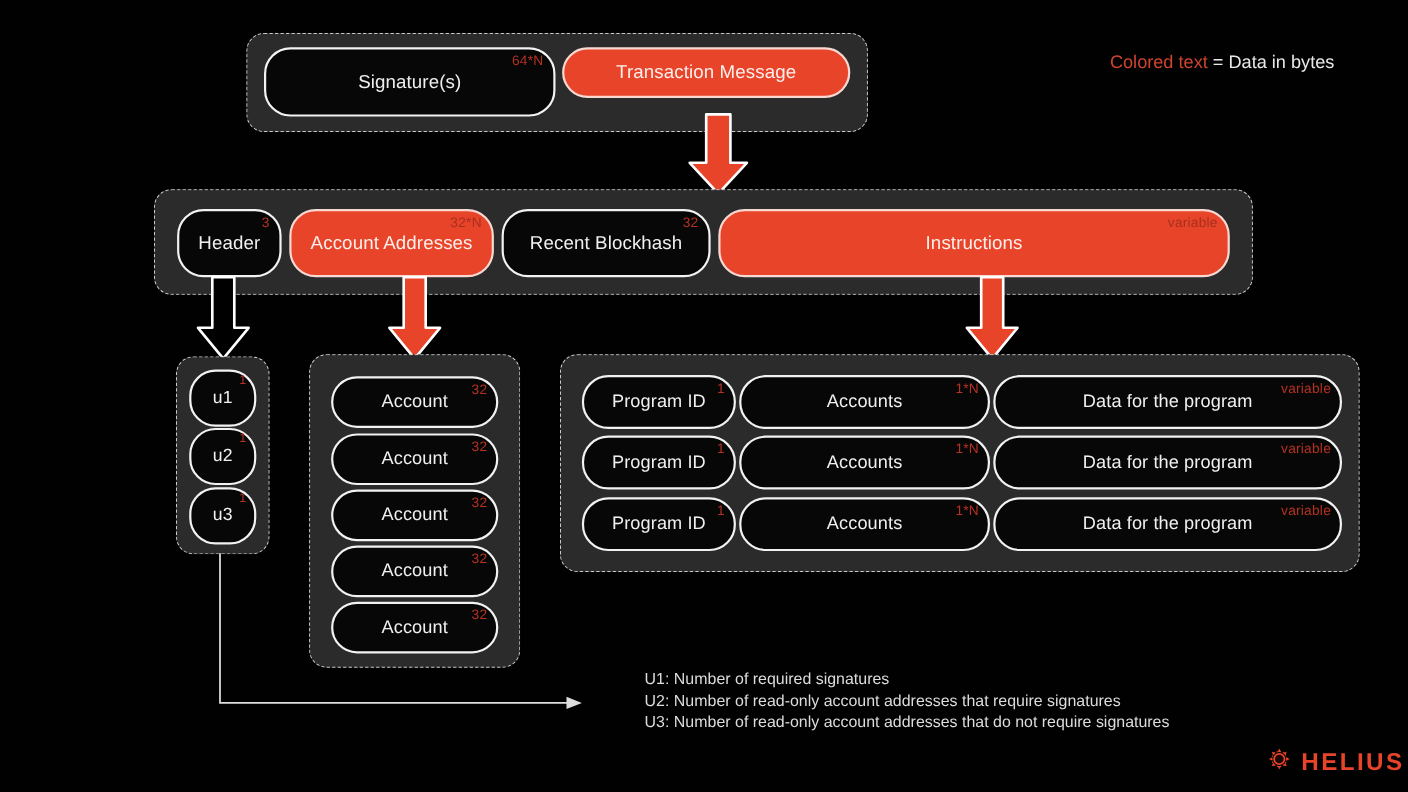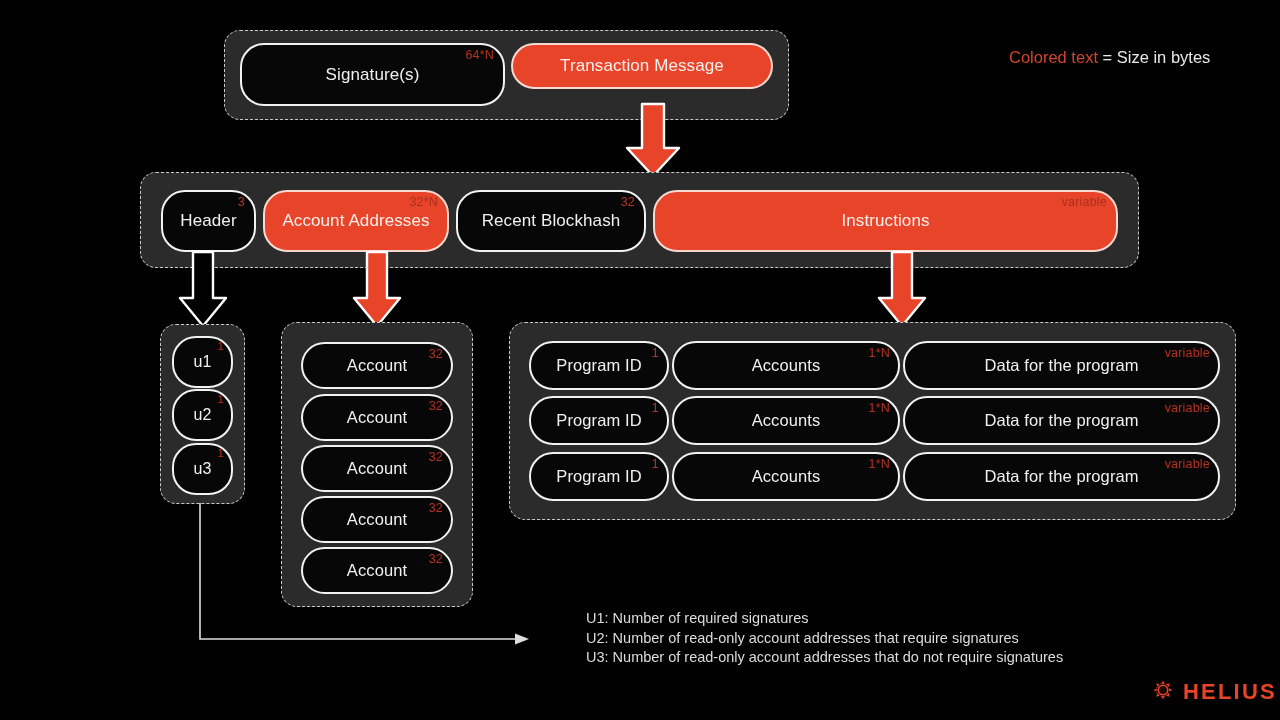--- a/index.html
+++ b/index.html
@@ -79,21 +79,21 @@
     font-weight:bold;
     letter-spacing:2.2px;
   }
 </style>
 </head>
 <body>
 
 <div class="stage">
 
   <div class="legend-top" style="left:1009px;top:49px;">
-    <span class="red">Colored text</span><span class="wht"> = Size in bytes</span>
+    <span class="red">Colored text</span><span class="wht"> = Data in bytes</span>
   </div>
 
   <div class="group" style="left:224px;top:30px;width:565px;height:90px;">
   </div>
   <div class="cell" style="left:240px;top:43px;width:265px;height:63px;">
     <span class="size">64*N</span>
     <span class="label">Signature(s)</span>
   </div>
   <div class="cell red" style="left:511px;top:43px;width:262px;height:46px;">
     <span class="size"></span>

